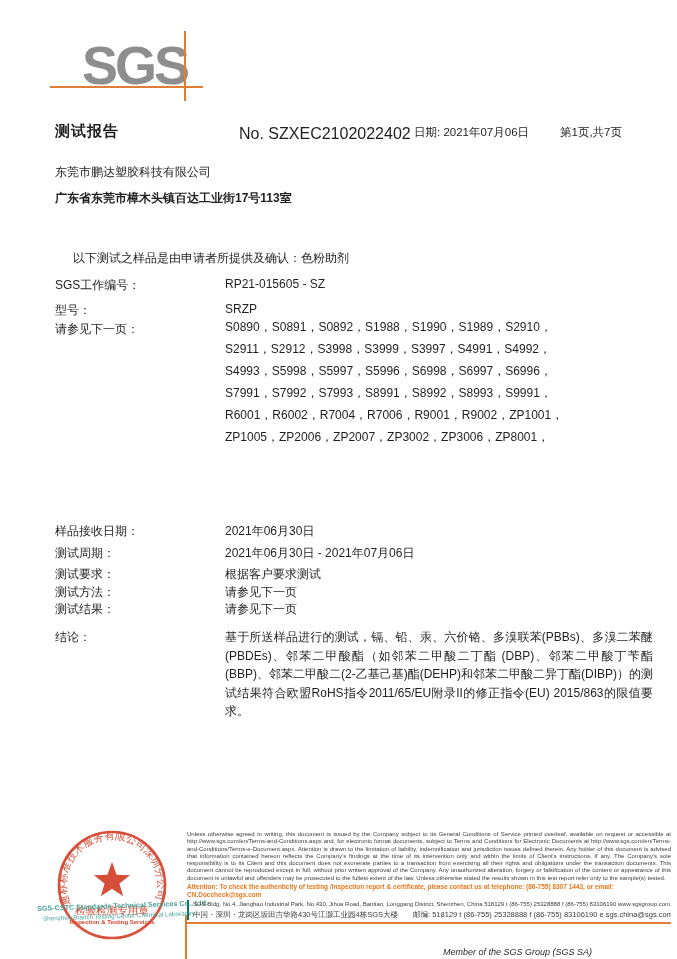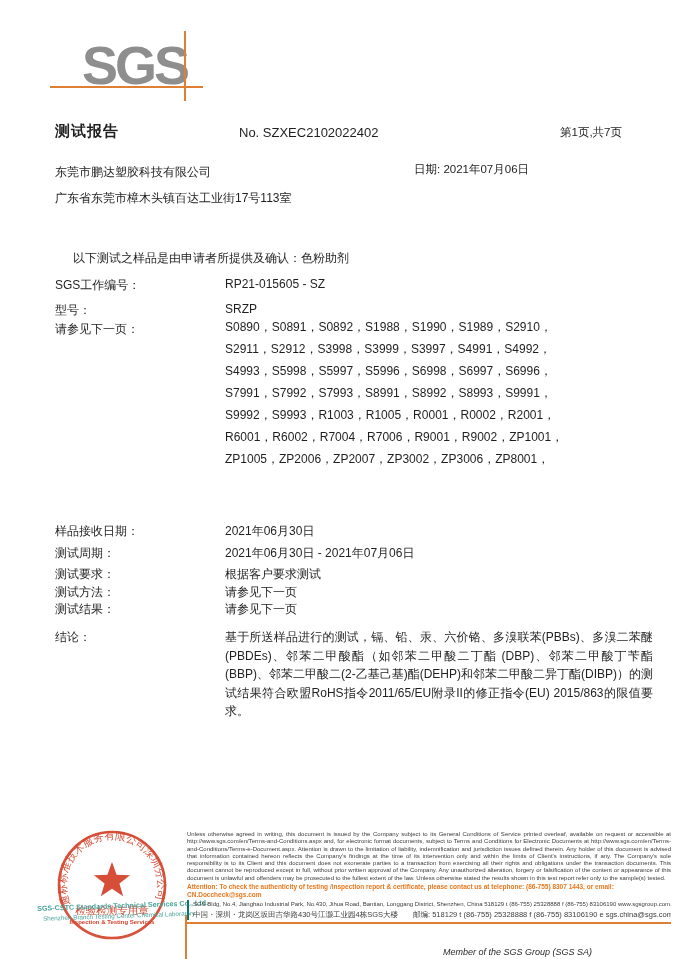--- a/index.html
+++ b/index.html
@@ -13,26 +13,26 @@
   
   .logo-text {
     left:82px; top:38px; font-size:54px; font-weight:bold; color:#8e8e8e;
     letter-spacing:-3px; line-height:1; transform:scaleY(1.0);text-align:right;
   }
   .logo-hline { left:50px; top:86px; width:153px; height:2px; background:#de7f33; }
   .logo-vline { left:184px; top:31px; width:2px; height:70px; background:#de7f33; }
 
   
   .doc-title { left:55px; top:122px; font-size:15px; font-weight:bold; letter-spacing:1px; }
-  .report-no { left:239px; top:125px; font-size:13px; }
-  .report-date { left:414px; top:125px; font-size:11.5px;margin-top:37px; }
+  .report-no { left:239px; top:125px; font-size:16px; }
+  .report-date { left:414px; top:125px; font-size:11.5px; }
   .page-ind { left:560px; top:125px; font-size:11.5px; }
 
   .applicant-name { left:55px; top:164px; font-size:12px; }
-  .applicant-addr { left:55px; top:190px; font-size:12px; }
+  .applicant-addr { left:55px; top:190px; font-size:12px;font-weight:bold; }
 
   .intro { left:73px; top:250px; font-size:12px; }
 
   
   .flabel { left:55px; font-size:12px; }
   .fvalue { left:225px; font-size:12px; }
   .ref-lines { line-height:22px; word-spacing:2px; }
   .conclusion { width:428px; line-height:18.6px; text-align:justify; }
 
   
@@ -78,21 +78,20 @@
 
 <div class="abs flabel" style="top:302px">型号：</div>
 <div class="abs fvalue" style="top:302px">SRZP</div>
 
 <div class="abs flabel" style="top:321px">请参见下一页：</div>
 <div class="abs fvalue ref-lines" style="top:316px">
   <div>S0890，S0891，S0892，S1988，S1990，S1989，S2910，</div>
   <div>S2911，S2912，S3998，S3999，S3997，S4991，S4992，</div>
   <div>S4993，S5998，S5997，S5996，S6998，S6997，S6996，</div>
   <div>S7991，S7992，S7993，S8991，S8992，S8993，S9991，</div>
-  <div>S9992，S9993，R1003，R1005，R0001，R0002，R2001，</div>
   <div>R6001，R6002，R7004，R7006，R9001，R9002，ZP1001，</div>
   <div>ZP1005，ZP2006，ZP2007，ZP3002，ZP3006，ZP8001，</div>
 </div>
 
 <div class="abs flabel" style="top:523px">样品接收日期：</div>
 <div class="abs fvalue" style="top:523px">2021年06月30日</div>
 
 <div class="abs flabel" style="top:545px">测试周期：</div>
 <div class="abs fvalue" style="top:545px">2021年06月30日 - 2021年07月06日</div>
 

